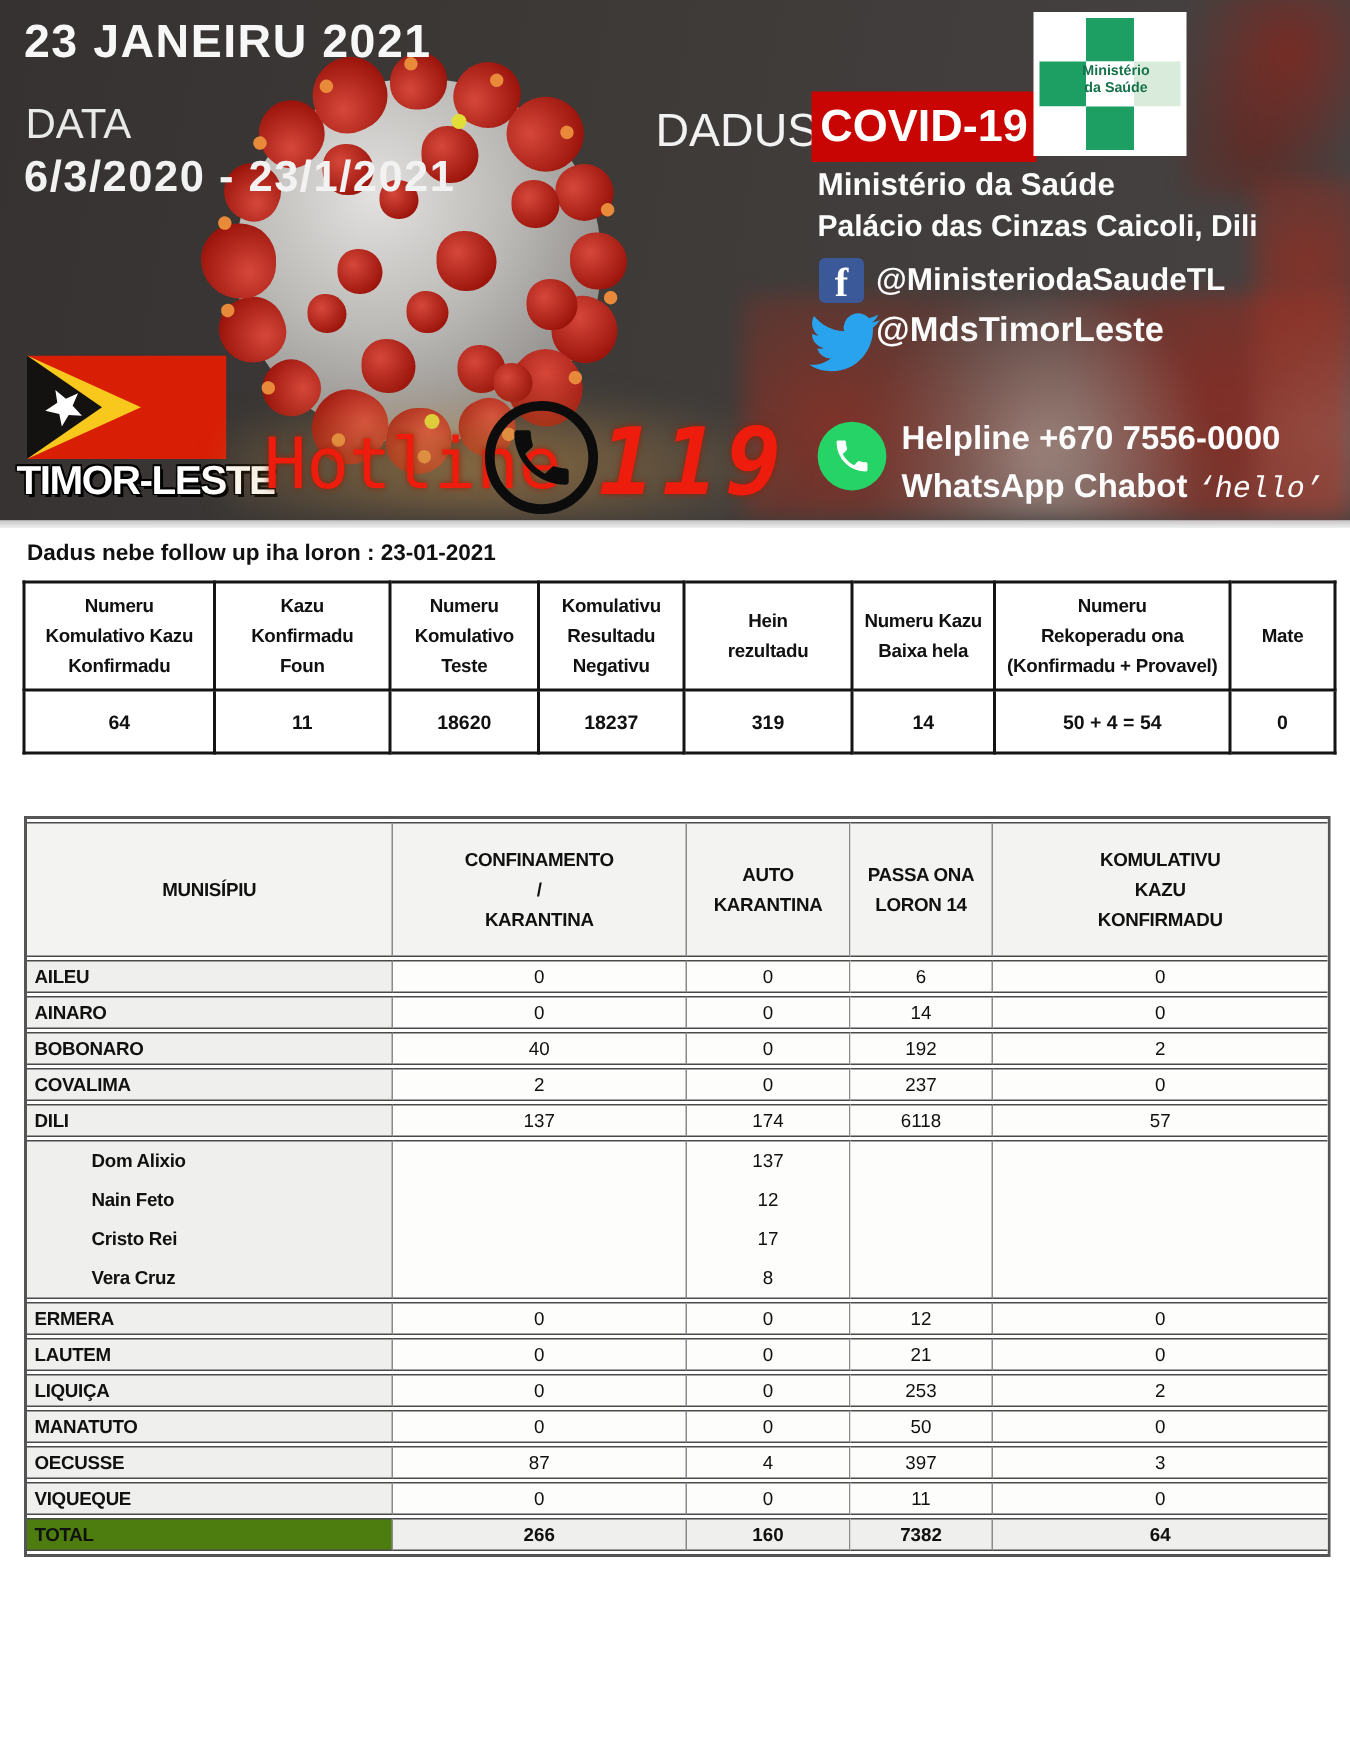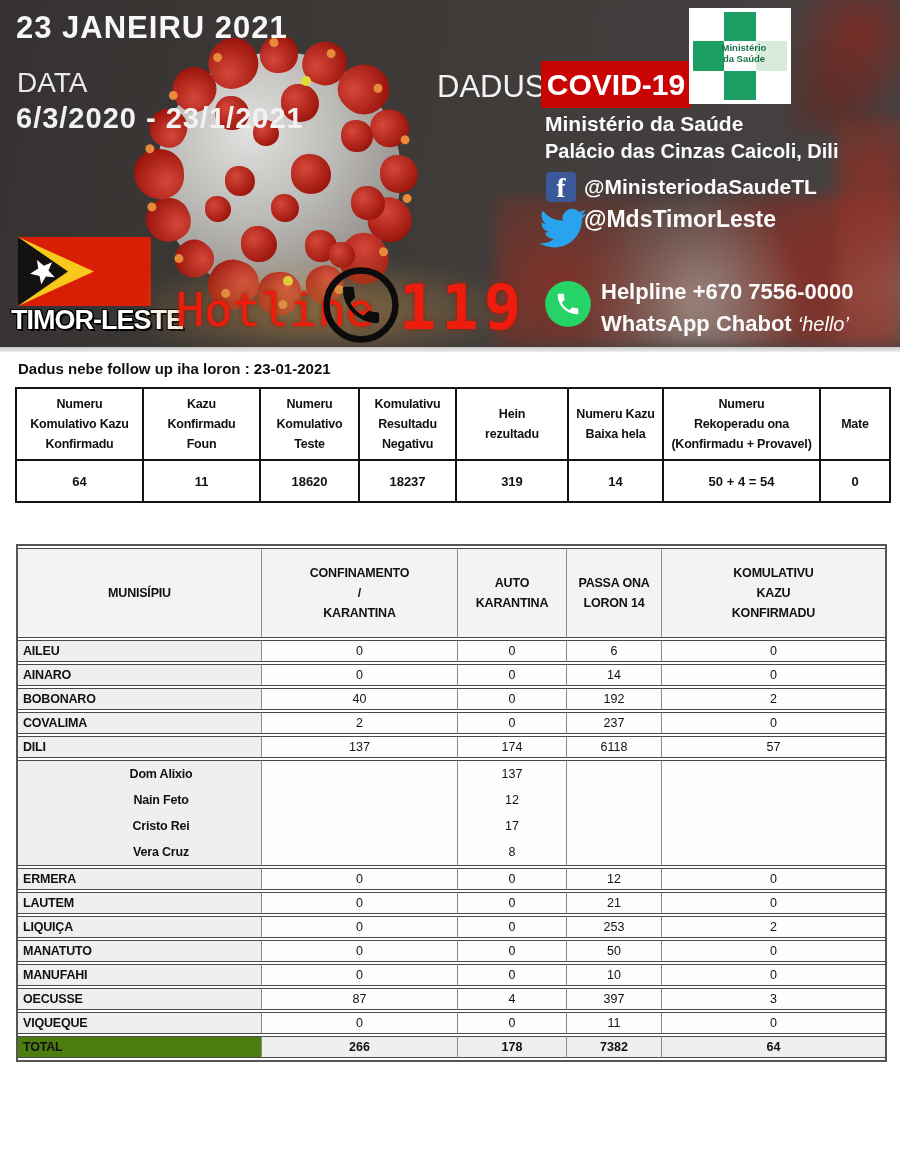--- a/index.html
+++ b/index.html
@@ -46,21 +46,21 @@
   .flag-caption{position:absolute; left:11px; top:305px; font-size:27px; font-weight:bold; color:#fff; letter-spacing:-1px;
     text-shadow:2px 2px 0 #000, -1px -1px 0 #000, 1px -1px 0 #000, -1px 1px 0 #000;}
 
   
   .hotline-glow{position:absolute; left:148px; top:258px; width:385px; height:88px; filter:blur(9px);
     background:radial-gradient(ellipse at 45% 60%, rgba(205,150,75,.55), rgba(205,150,75,0) 72%);}
   .hotline-label{position:absolute; left:160px; top:282px; font-family:"DejaVu Sans Mono",monospace;
     font-size:47px; font-weight:500; color:var(--hotline-red); letter-spacing:0px; text-shadow:0 0 4px rgba(140,30,0,.8);margin-left:16px;}
   .phone-badge{position:absolute; left:322px; top:266px; width:78px; height:78px;}
   .hotline-number{position:absolute; left:399px; top:271px; font-family:"DejaVu Sans Mono",monospace;
-    font-size:62px; font-weight:bold; color:var(--hotline-red); letter-spacing:5px; text-shadow:0 0 4px rgba(140,30,0,.8);}
+    font-size:62px; font-weight:bold; color:var(--hotline-red); letter-spacing:5px; text-shadow:0 0 4px rgba(140,30,0,.8);font-style:italic;}
 
   
   .dadus-label{position:absolute; left:437px; top:69px; font-size:31px; font-weight:500; color:#f2f2f2;}
   .covid-badge{position:absolute; left:541px; top:61px; width:150px; height:47px; background:var(--accent-red);
     color:#fff; font-size:30px; font-weight:bold; text-align:center; line-height:47px; letter-spacing:0px;}
   .mlogo{position:absolute; left:689px; top:8px; width:102px; height:96px; background:#fff; padding:4px;}
   .mlogo-grid{display:grid; width:100%; height:100%; grid-template-columns:repeat(3,1fr); grid-template-rows:repeat(3,1fr);}
   .mc{background:#fff;} .mg{background:var(--logo-green);} .mp{background:#d9ecdc;}
   .mlogo-text{position:absolute; left:28px; top:34px; width:54px; font-size:9.5px; line-height:11px;
     font-weight:bold; color:#15724a; text-align:center;}
@@ -68,21 +68,21 @@
   .address{position:absolute; left:545px; top:140px; font-size:20px; font-weight:bold; color:#fbfbfb;}
   .fb-icon{position:absolute; left:546px; top:172px; width:30px; height:30px; background:var(--facebook-blue);
     border-radius:4px; color:#fff; font-family:"Liberation Serif",serif; font-weight:bold; font-size:27px;
     text-align:center; line-height:32px; overflow:hidden;}
   .fb-handle{position:absolute; left:584px; top:175px; font-size:21px; font-weight:bold; color:#fbfbfb;}
   .tw-handle{position:absolute; left:584px; top:206px; font-size:23px; font-weight:bold; color:#fbfbfb;}
   .tw-icon{position:absolute; left:534px; top:203px; width:56px; height:52px;}
   .wa-icon{position:absolute; left:543px; top:279px; width:50px; height:50px;}
   .helpline{position:absolute; left:601px; top:279px; font-size:22px; font-weight:bold; color:#fbfbfb;}
   .whatsapp-line{position:absolute; left:601px; top:311px; font-size:22px; font-weight:bold; color:#fbfbfb;}
-  .script-word{font-family:Liberation Sans, sans-serif; font-style:italic; font-weight:normal; font-size:20px;}
+  .script-word{font-family:Liberation Mono, monospace; font-style:italic; font-weight:normal; font-size:20px;}
 
   .divider{position:absolute; left:0; top:347px; width:900px; height:5px;
     background:linear-gradient(#c6c6c6,#efefef);}
 
   
   .followup-note{position:absolute; left:18px; top:360px; font-size:15px; font-weight:bold; color:#111;}
 
   .summary-wrap{position:absolute; left:15px; top:387px; width:874px;}
   table.summary{width:100%; table-layout:fixed; border-collapse:collapse;}
   table.summary th, table.summary td{border:2px solid #141414; text-align:center; vertical-align:middle;
@@ -96,21 +96,21 @@
     white-space:pre-line; text-align:center; vertical-align:middle; letter-spacing:-0.2px;
     border-top:1px solid #4a4a4a; border-bottom:1px solid #4a4a4a; border-right:1px solid #8a8a8a; color:#111;}
   table.muni td{height:22px; font-size:12.5px; vertical-align:middle; color:#111;
     border-top:1px solid #4a4a4a; border-bottom:1px solid #4a4a4a; border-right:1px solid #8a8a8a;}
   table.muni th:last-child, table.muni td:last-child{border-right:none;}
   td.name{background:#efefed; font-weight:bold; font-size:13px; padding-left:5px; letter-spacing:-0.2px; text-align:left;}
   td.val{background:#fdfdfc; text-align:center; font-weight:normal;}
   tr.total td{font-weight:bold; background:#4d7c0f;}
   tr.total td.val{background:#efefed;}
   .subline{height:26px; line-height:26px;}
-  td.name .subline{padding-left:38px; font-weight:bold;text-align:center;}
+  td.name .subline{padding-left:38px; font-weight:bold;}
   td.val .subline{font-weight:normal;}
 </style>
 </head>
 <body>
 
 <div class="page">
 
   <div class="header">
 
     <div class="blob blob-top-right"></div>
@@ -383,44 +383,37 @@
             <td class="val">2</td>
           </tr>
           <tr>
             <td class="name">MANATUTO</td>
             <td class="val">0</td>
             <td class="val">0</td>
             <td class="val">50</td>
             <td class="val">0</td>
           </tr>
           <tr>
-            <td class="name">MANUFAHI</td>
-            <td class="val">0</td>
-            <td class="val">0</td>
-            <td class="val">10</td>
-            <td class="val">0</td>
-          </tr>
-          <tr>
             <td class="name">OECUSSE</td>
             <td class="val">87</td>
             <td class="val">4</td>
             <td class="val">397</td>
             <td class="val">3</td>
           </tr>
           <tr>
             <td class="name">VIQUEQUE</td>
             <td class="val">0</td>
             <td class="val">0</td>
             <td class="val">11</td>
             <td class="val">0</td>
           </tr>
           <tr class="total">
             <td class="name">TOTAL</td>
             <td class="val">266</td>
-            <td class="val">178</td>
+            <td class="val">160</td>
             <td class="val">7382</td>
             <td class="val">64</td>
           </tr>
         </tbody>
     </table>
   </div>
 
 </div>
 
 </body></html>

